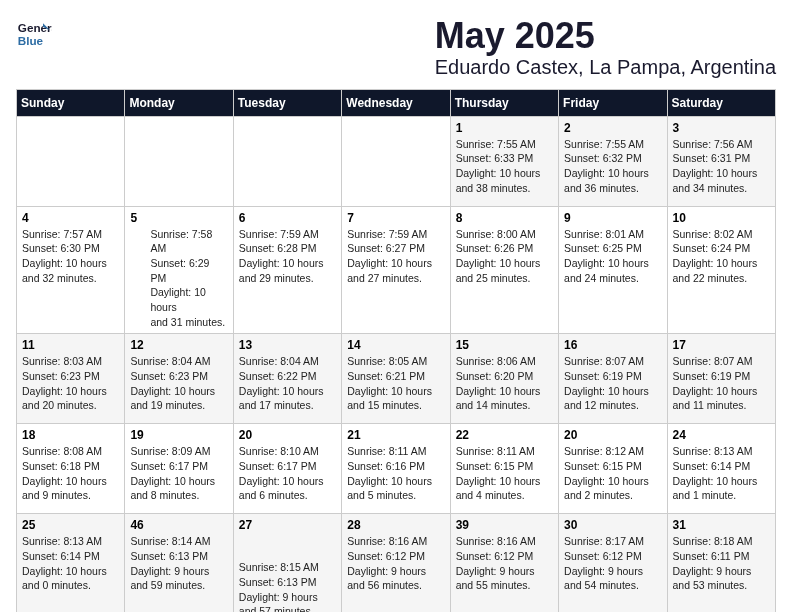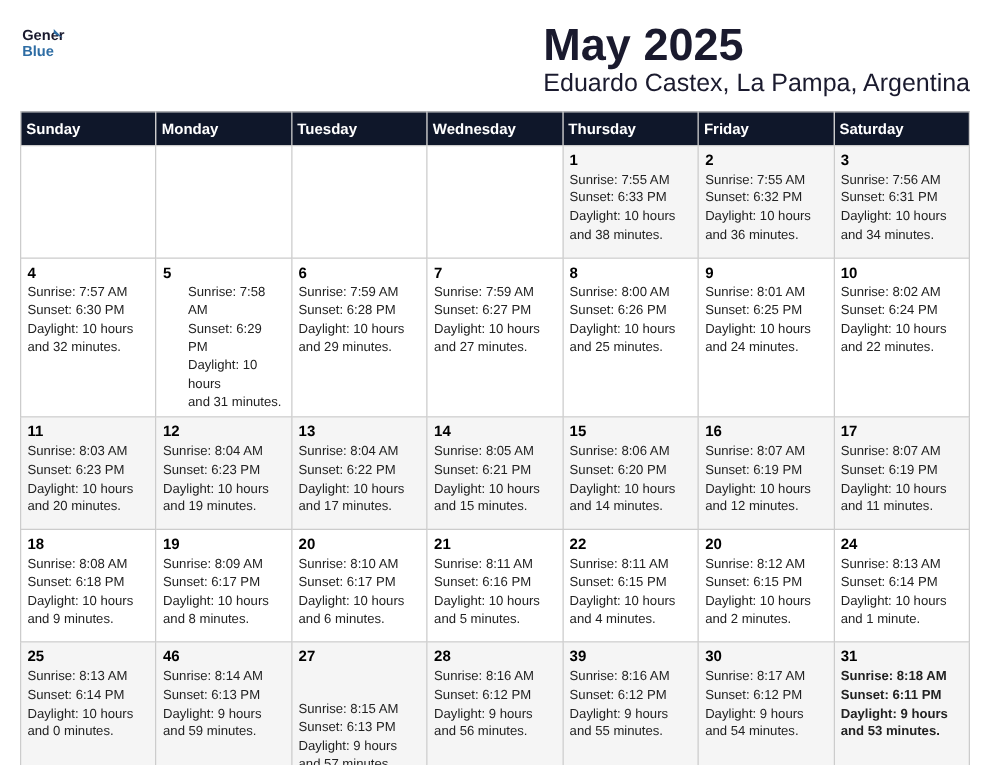--- a/index.html
+++ b/index.html
@@ -324,20 +324,20 @@
         </td>
         <td>
           <span class="day-num">30</span>
           <div class="day-info" style="white-space: pre-line;">Sunrise: 8:17 AM
 Sunset: 6:12 PM
 Daylight: 9 hours
 and 54 minutes.</div>
         </td>
         <td>
           <span class="day-num">31</span>
-          <div class="day-info" style="white-space: pre-line; font-weight: bold;">Sunrise: 8:18 AM
+          <div class="day-info" style="white-space: pre-line;">Sunrise: 8:18 AM
 Sunset: 6:11 PM
 Daylight: 9 hours
 and 53 minutes.</div>
         </td>
       </tr>
     </tbody>
 </table>
 
 </body></html>

